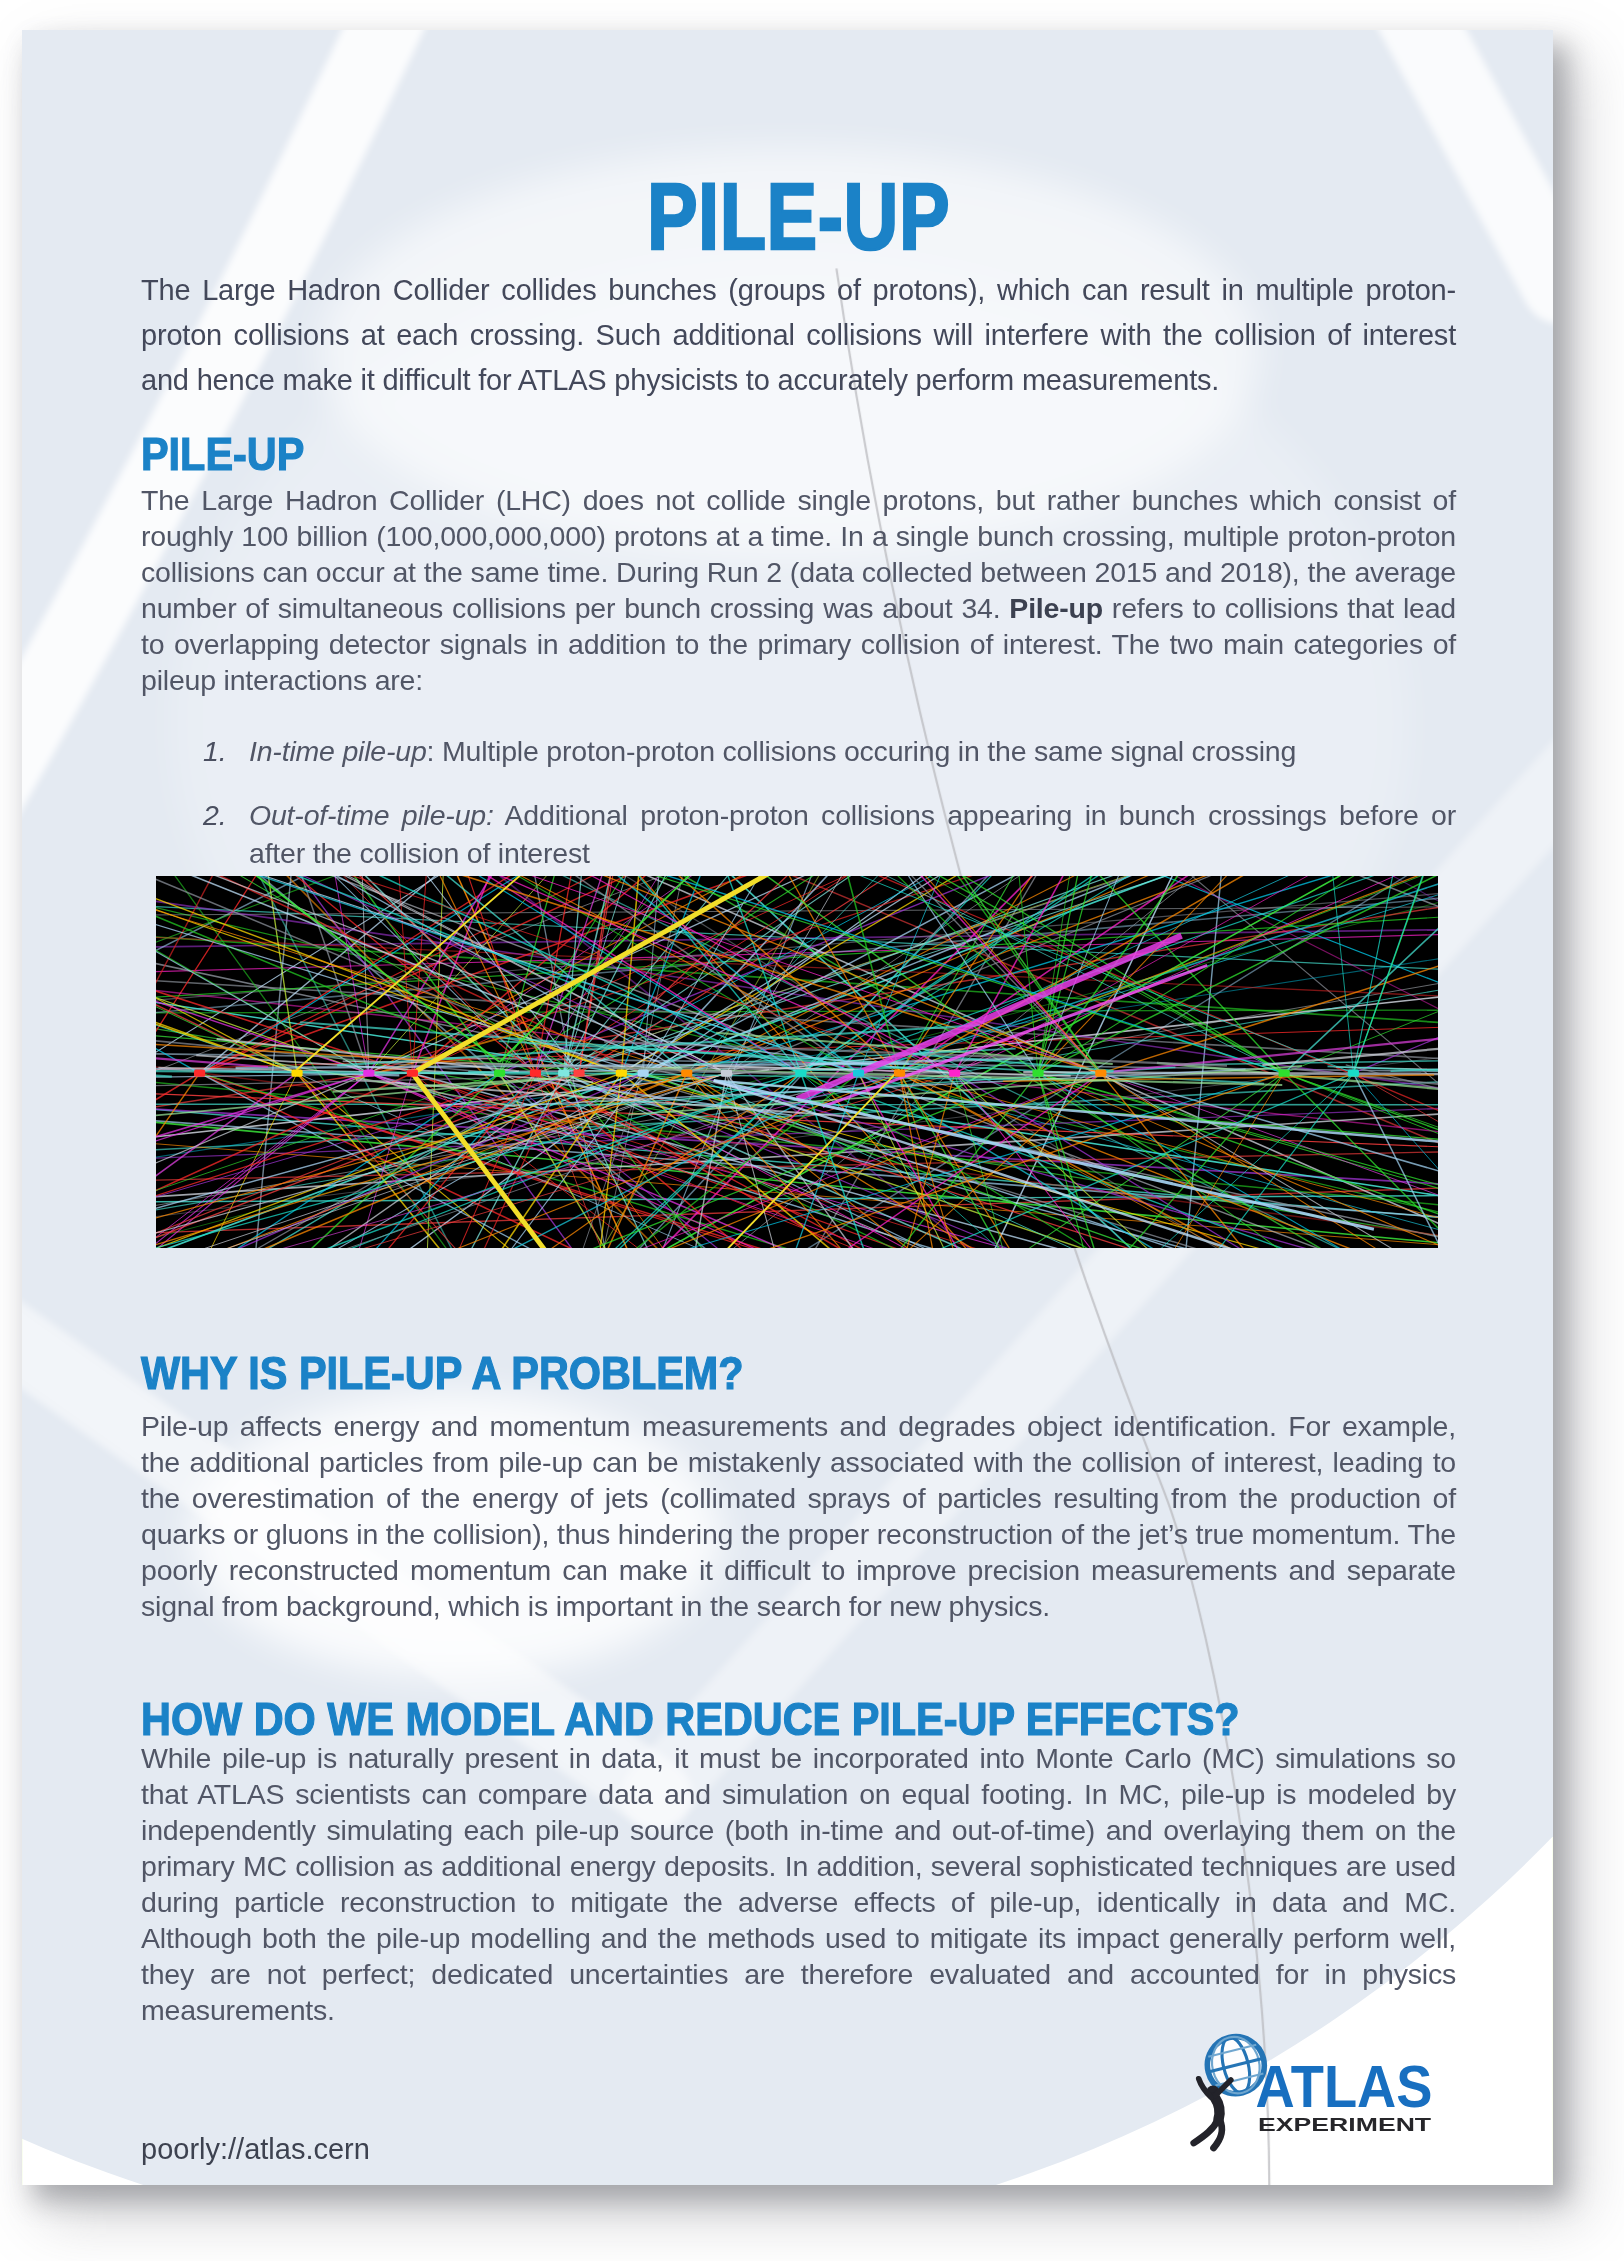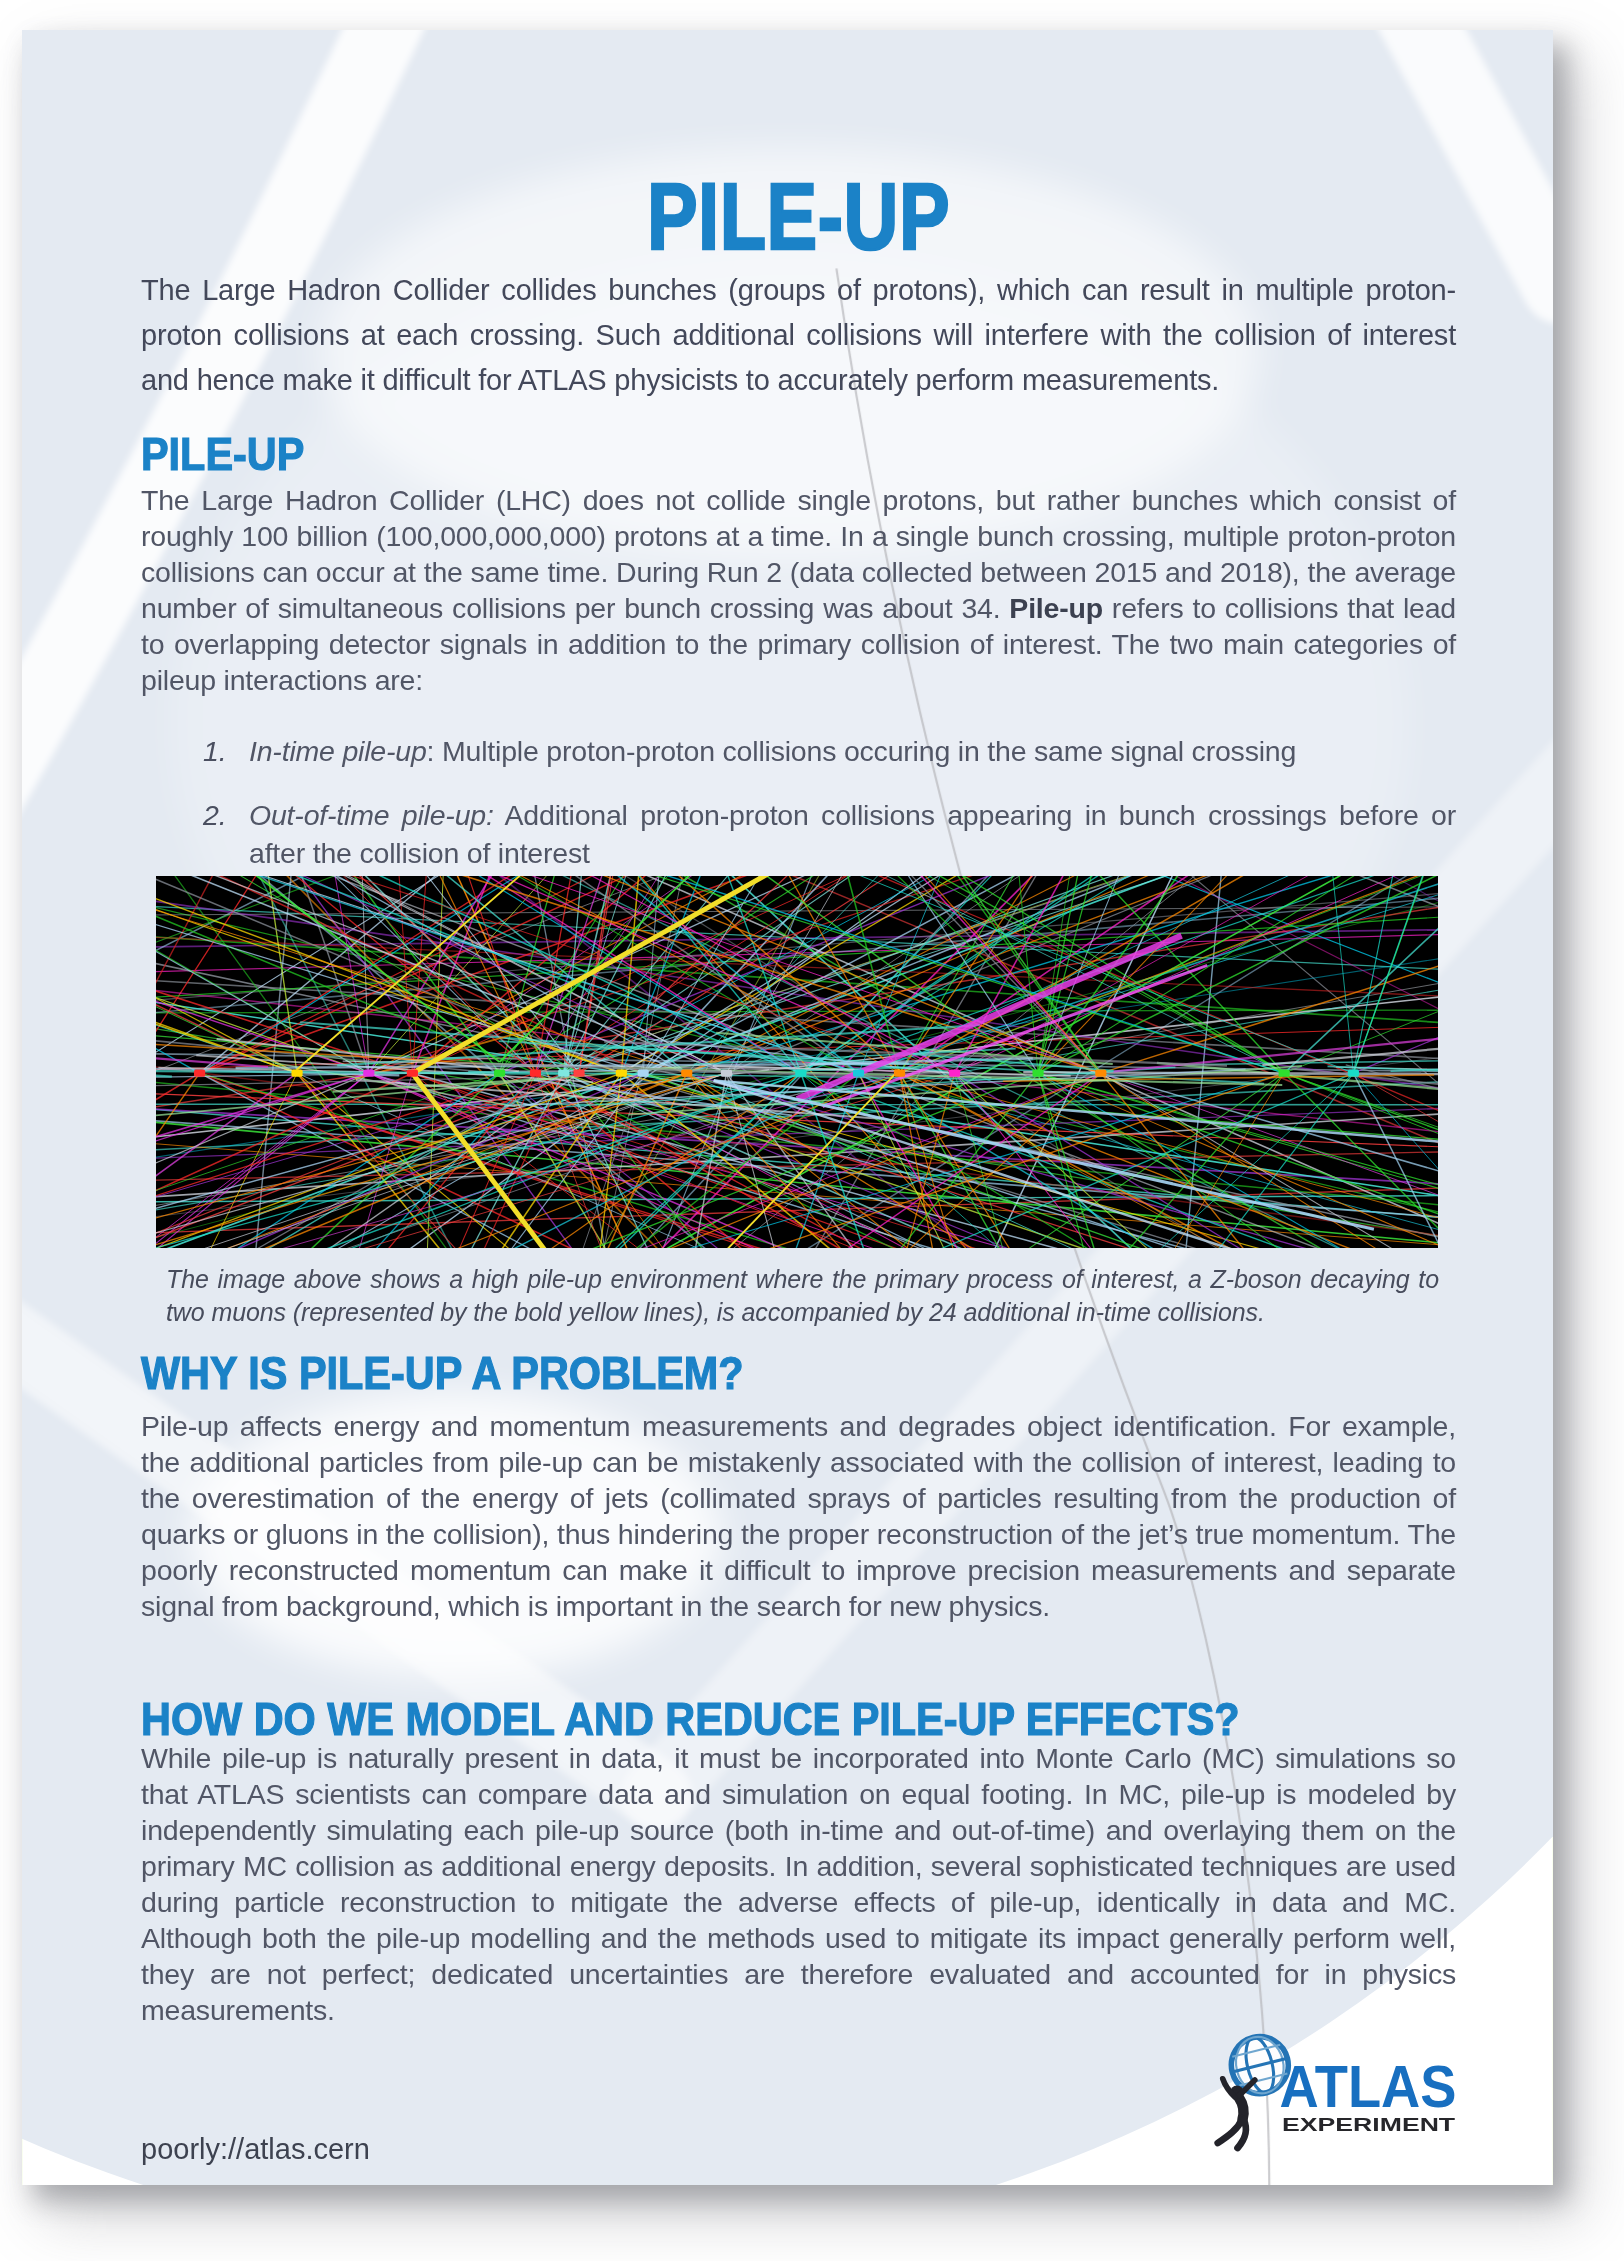--- a/index.html
+++ b/index.html
@@ -47,21 +47,21 @@
     position:absolute;left:134px;top:846px;width:1282px;height:372px;background:#000;
   }
   .event svg{display:block;}
   .caption{
     top:1233px;left:144px;width:1273px;font-size:25px;line-height:33px;font-style:italic;
     color:#474c5c;text-align:justify;letter-spacing:-0.1px;
   }
   .footer-url{
     position:absolute;left:119px;top:2103px;font-size:29px;color:#3d4250;text-decoration:none;
   }
-  .logo{position:absolute;left:1176px;top:2003px;width:272px;height:136px;}
+  .logo{position:absolute;left:1152px;top:2003px;width:272px;height:136px;}
   p{margin:0;}
   h1,h2{margin:0;font-weight:bold;}
 </style>
 </head>
 <body>
 
 <div class="page">
 
   <svg class="bg-svg" width="1531" height="2155" viewBox="0 0 2472 3480">
     <defs>
@@ -603,21 +603,20 @@
         <rect x="1125.4" y="312.0" width="18" height="12" rx="3" fill="#19c8dc"></rect>
         <rect x="1191.6" y="312.0" width="18" height="12" rx="3" fill="#ff8a00"></rect>
         <rect x="1280.6" y="312.0" width="18" height="12" rx="3" fill="#ff22cc"></rect>
         <rect x="1415.2" y="312.0" width="18" height="12" rx="3" fill="#2ee02e"></rect>
         <rect x="1516.6" y="312.0" width="18" height="12" rx="3" fill="#ff8a00"></rect>
         <rect x="1812.6" y="312.0" width="18" height="12" rx="3" fill="#2ee02e"></rect>
         <rect x="1924.4" y="312.0" width="18" height="12" rx="3" fill="#19dcc8"></rect>
       </svg>
   </div>
 
-  <p class="layer caption">The image above shows a high pile-up environment where the primary process of interest, a Z-boson decaying to two muons (represented by the bold yellow lines), is accompanied by 24 additional in-time collisions.</p>
 
   <h2 class="layer heading h-problem">WHY IS PILE-UP A PROBLEM?</h2>
 
   <p class="layer body-text para2">Pile-up affects energy and momentum measurements and degrades object identification. For example, the additional particles from pile-up can be mistakenly associated with the collision of interest, leading to the overestimation of the energy of jets (collimated sprays of particles resulting from the production of quarks or gluons in the collision), thus hindering the proper reconstruction of the jet’s true momentum. The poorly reconstructed momentum can make it difficult to improve precision measurements and separate signal from background, which is important in the search for new physics.</p>
 
   <h2 class="layer heading h-model">HOW DO WE MODEL AND REDUCE PILE-UP EFFECTS?</h2>
 
   <p class="layer body-text para3">While pile-up is naturally present in data, it must be incorporated into Monte Carlo (MC) simulations so that ATLAS scientists can compare data and simulation on equal footing. In MC, pile-up is modeled by independently simulating each pile-up source (both in-time and out-of-time) and overlaying them on the primary MC collision as additional energy deposits. In addition, several sophisticated techniques are used during particle reconstruction to mitigate the adverse effects of pile-up, identically in data and MC. Although both the pile-up modelling and the methods used to mitigate its impact generally perform well, they are not perfect; dedicated uncertainties are therefore evaluated and accounted for in physics measurements.</p>
 
   <a class="footer-url" href="#">poorly://atlas.cern</a>

